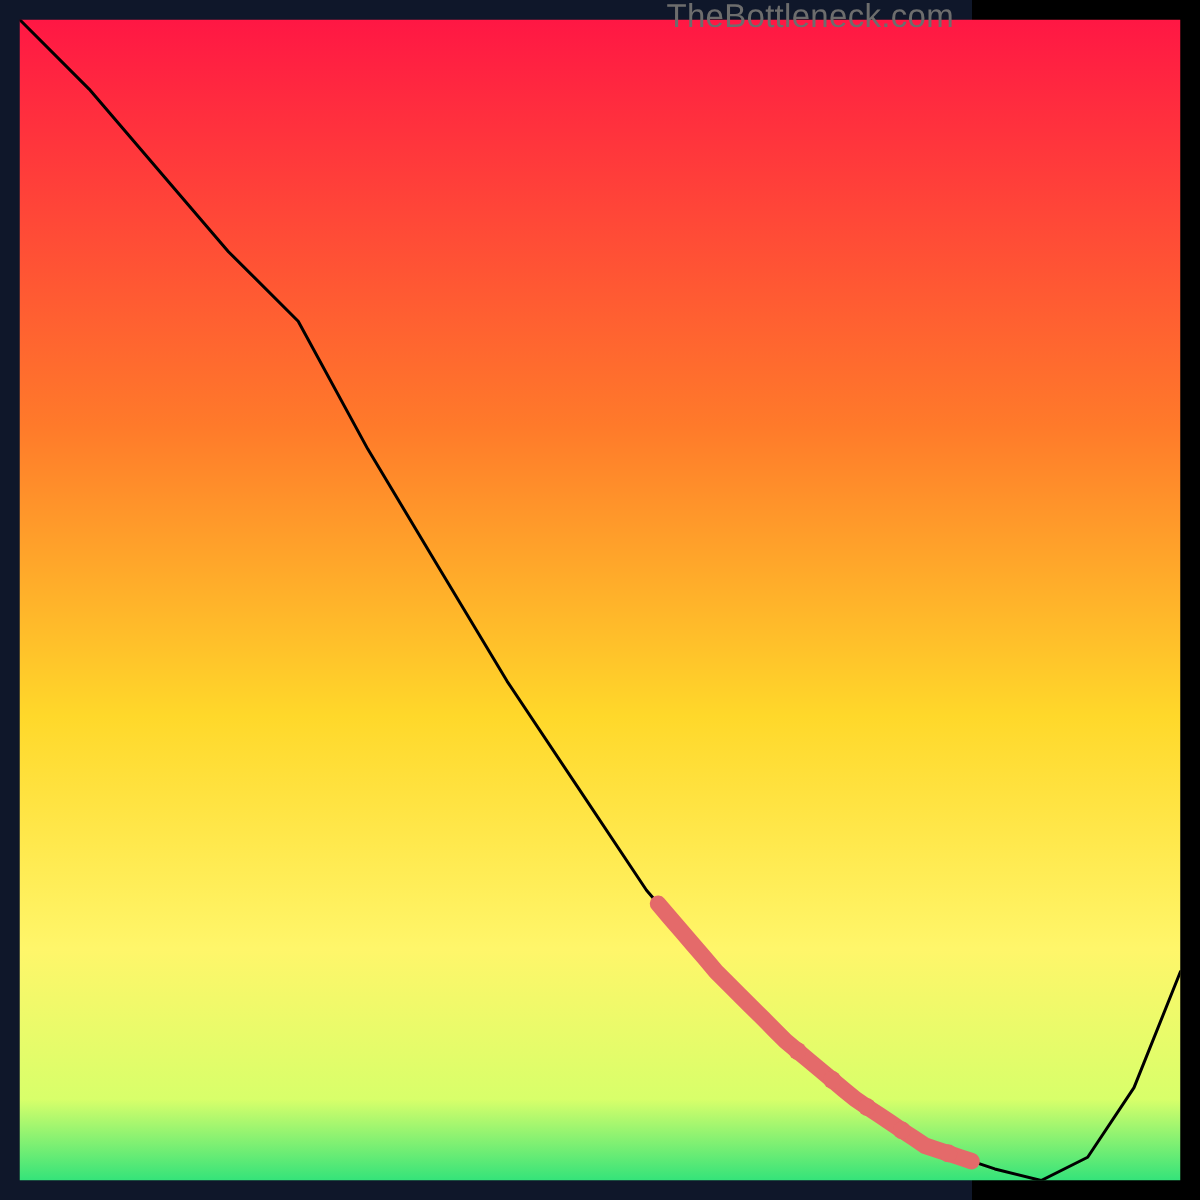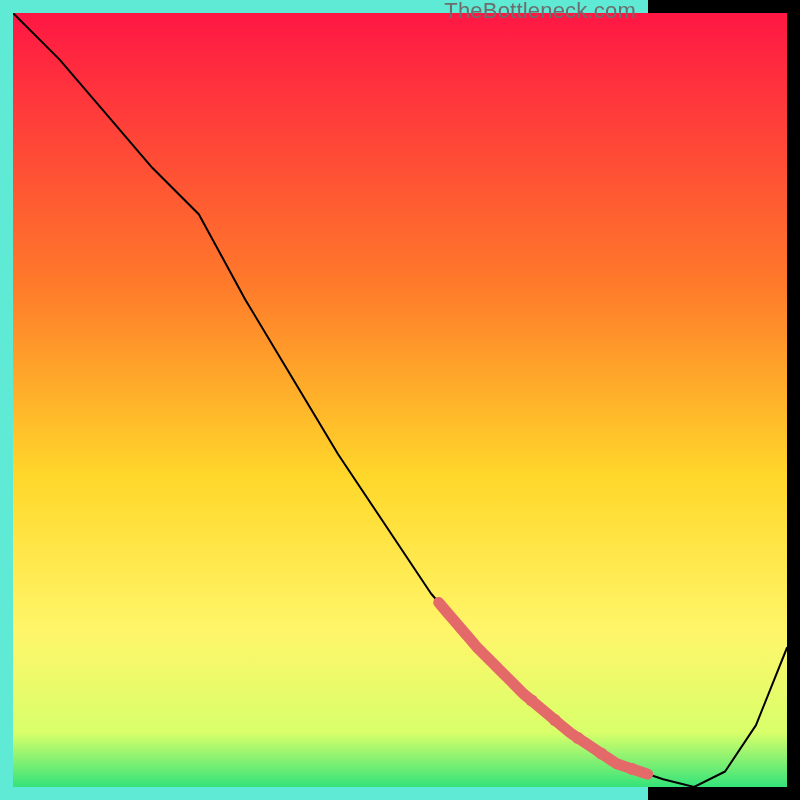--- a/index.html
+++ b/index.html
@@ -7,21 +7,21 @@
     padding: 0;
     width: 800px;
     height: 800px;
     background: #000;
     font-family: Arial, Helvetica, sans-serif;
     overflow: hidden;
   }
   .outer {
     width: 648px;
     height: 800px;
-    background: #5eead4;
+    background: #0f172a;
     position: relative;
   }
   .plot {
     position: absolute;
     left: 13px;
     top: 13px;
     width: 774px;
     height: 774px;
   }
   .watermark {

